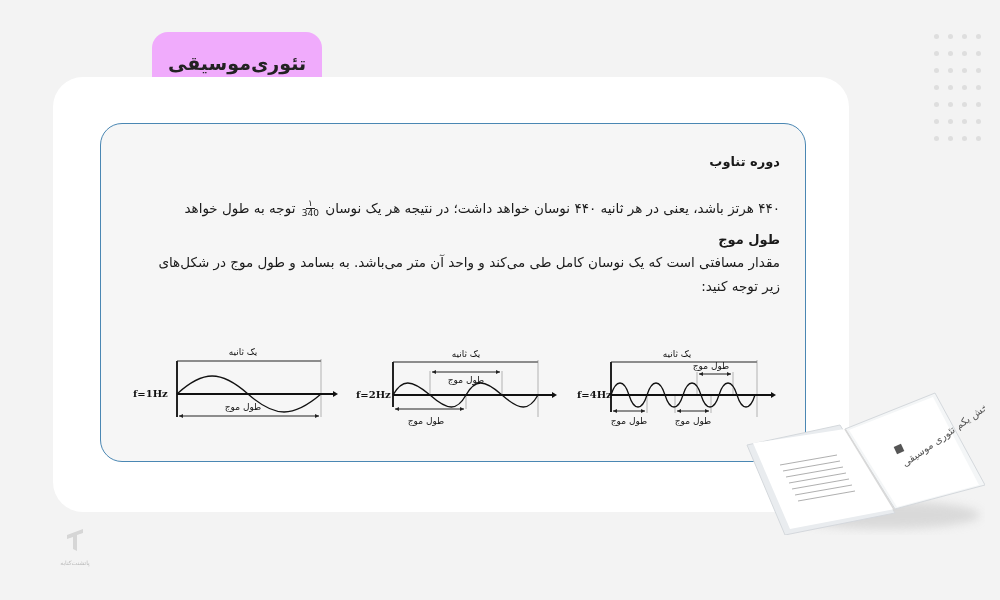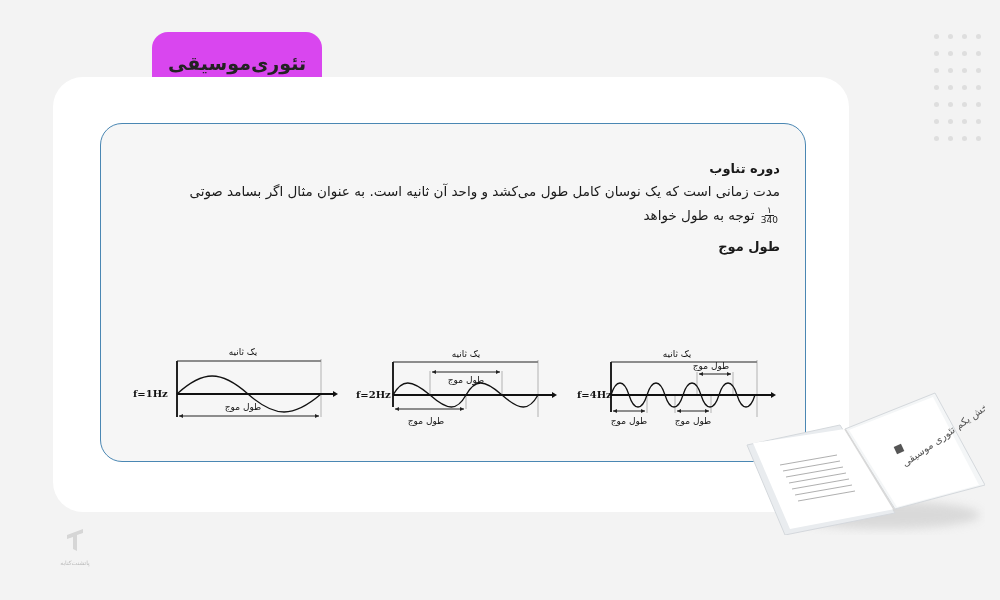--- a/index.html
+++ b/index.html
@@ -4,30 +4,30 @@
 <style>
   * { box-sizing: border-box; margin: 0; padding: 0; }
   html, body { width: 1000px; height: 600px; overflow: hidden; }
   body { background: #f3f3f3; position: relative; font-family: "DejaVu Sans", sans-serif; }
 
   .dots { position: absolute; left: 934px; top: 34px; width: 56px; height: 110px;
     display: grid; grid-template-columns: repeat(4, 14px); grid-auto-rows: 17px; }
   .dots span { width: 5px; height: 5px; border-radius: 50%; background: #dedede; display: block; }
 
   .tab { position: absolute; left: 152px; top: 32px; width: 170px; height: 62px;
-    background: #d946ef; border-radius: 16px 16px 0 0;
+    background: #f0abfc; border-radius: 16px 16px 0 0;
     display: flex; align-items: center; justify-content: center; }
   .tab-label { font-size: 19px; font-weight: bold; color: #222; direction: rtl; }
 
   .card { position: absolute; left: 53px; top: 77px; width: 796px; height: 435px;
     background: #ffffff; border-radius: 30px; }
 
   .panel { position: absolute; left: 100px; top: 123px; width: 706px; height: 339px;
     background: #f6f6f6; border: 1.5px solid #4a87b3; border-radius: 22px;
-    direction: rtl; padding: 34px 25px 0 24px; font-family: "DejaVu Sans", sans-serif; color: #1a1a1a; }
+    direction: rtl; padding: 27px 25px 0 24px; font-family: "DejaVu Sans", sans-serif; color: #1a1a1a; }
   .heading { font-size: 13px; font-weight: bold; line-height: 22px; }
   .para { font-size: 13.5px; line-height: 23.5px; text-align: justify; }
   .frac { display: inline-flex; flex-direction: column; align-items: center; font-size: 9px;
     line-height: 9px; vertical-align: middle; margin: 0 2px; }
   .frac .num { border-bottom: 1px solid #222; padding: 0 2px; }
   .sec2 { margin-top: 9px; }
 
   .diagram { position: absolute; }
   .diagram svg { overflow: visible; }
   .dlabel { font-family: "DejaVu Sans", sans-serif; font-size: 9px; fill: #111; }
@@ -75,30 +75,35 @@
 <div class="tab">
   <span class="tab-label">تئوری‌موسیقی</span>
 </div>
 
 <div class="card"></div>
 
 <div class="panel">
   <div>
     <div class="heading">دوره تناوب</div>
     <div class="para">
-      <span>مدت زمانی است که یک نوسان کامل طول می‌کشد و واحد آن ثانیه است. به عنوان مثال اگر بسامد صوتی</span><br>
+      <br>
+      <span>۴۴۰ هرتز باشد، یعنی در هر ثانیه ۴۴۰ نوسان خواهد داشت؛ در نتیجه هر یک نوسان</span>
       <span class="frac">
         <span class="num">۱</span>
         <span class="den">340</span>
       </span>
       <span>توجه به طول خواهد</span><br>
     </div>
   </div>
   <div class="sec2">
     <div class="heading">طول موج</div>
+    <div class="para">
+      <span>مقدار مسافتی است که یک نوسان کامل طی می‌کند و واحد آن متر می‌باشد. به بسامد و طول موج در شکل‌های</span><br>
+      <span>زیر توجه کنید:</span>
+    </div>
   </div>
 </div>
 
 <div class="diagram" style="left:133px; top:345px;">
   <svg width="210" height="80">
     <text class="dlabel" x="110" y="10" text-anchor="middle">یک ثانیه</text>
     <line x1="44" y1="16" x2="188" y2="16" stroke="#222" stroke-width="1"></line>
     <line x1="44" y1="16" x2="44" y2="72" stroke="#222" stroke-width="2"></line>
     <line x1="188" y1="14" x2="188" y2="72" stroke="#888" stroke-width="0.6"></line>
     <line x1="44" y1="49" x2="200" y2="49" stroke="#111" stroke-width="2"></line>

